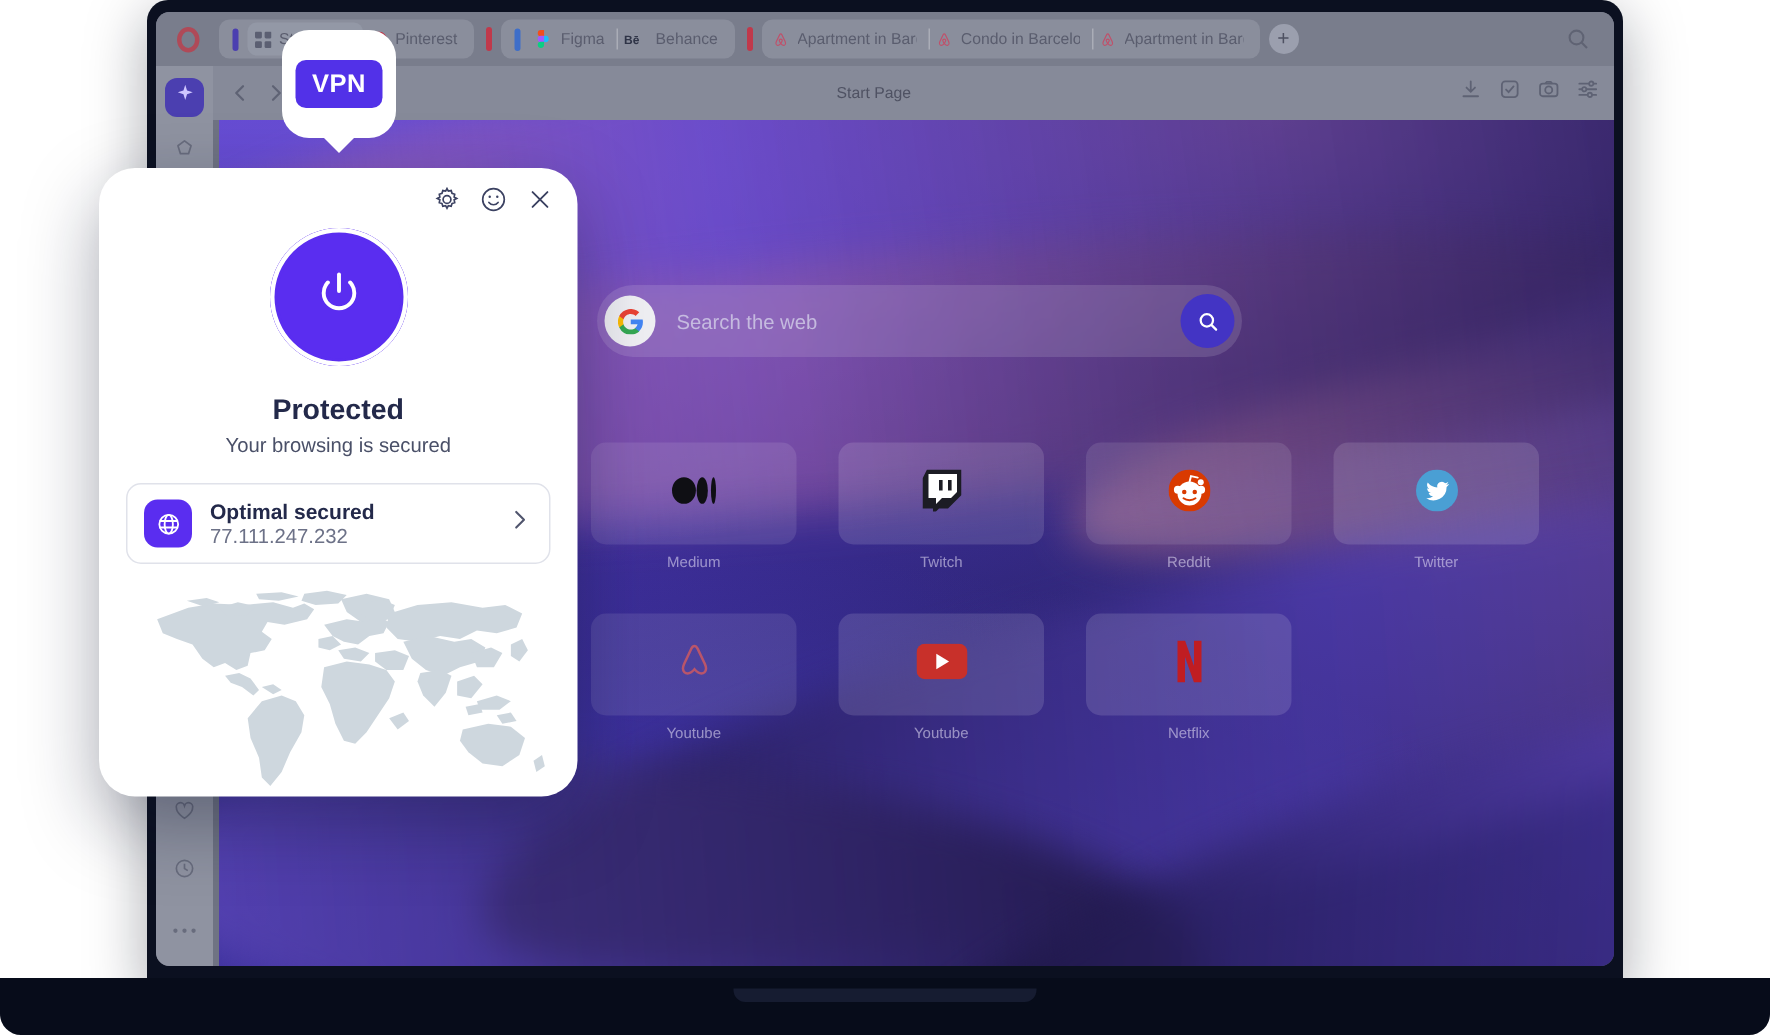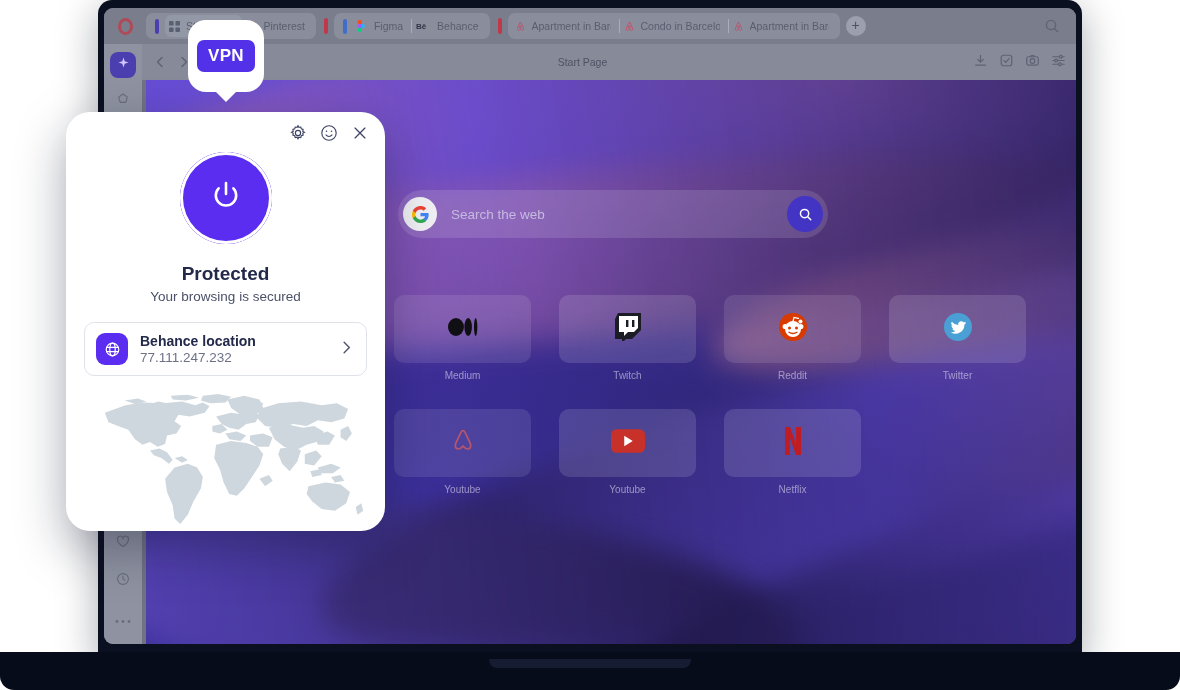--- a/index.html
+++ b/index.html
@@ -63,21 +63,21 @@
   .tabgroup-bar { width: 4px; height: 15px; border-radius: 2px; margin: 0 6px; flex:0 0 auto;}
   .tab {
     display: flex; align-items: center; gap: 5px;
     height: 22px; padding: 0 8px 0 4px;
     border-radius: 6px; color: #55586a;
     font-size: 10.5px; white-space: nowrap;
     max-width: 108px; overflow: hidden;
     flex: 0 0 auto;
   }
   .tab.sel { background: #9398a6; }
-  .tab .fav { width: 12px; height: 12px; flex: 0 0 auto; display:flex; align-items:center; justify-content:flex-start;}
+  .tab .fav { width: 12px; height: 12px; flex: 0 0 auto; display:flex; align-items:center; justify-content:center;}
   .tab .lbl { overflow: hidden; text-overflow: clip; color:#5a5d6e; }
   .tab-sep { width: 1px; height: 14px; background: rgba(255,255,255,.28); flex:0 0 auto;}
   .newtab {
     width: 20px; height: 20px; margin-left: 6px;
     border-radius: 50%; background: #9b9fae;
     color: #4e5162; font-size: 14px; line-height: 19px; text-align: center;
     flex: 0 0 auto;
   }
   .tabbar-right { margin-left: auto; padding-right: 10px; display:flex; align-items:center;}
   .search-glass { width: 16px; height: 16px; opacity:.6 }
@@ -626,21 +626,21 @@
 
     <div class="loc-card">
       <div class="loc-ico">
         <svg width="19" height="19" viewBox="0 0 20 20" fill="none" stroke="#ffffff" stroke-width="1.3">
             <circle cx="10" cy="10" r="6.6"></circle>
             <ellipse cx="10" cy="10" rx="2.9" ry="6.6"></ellipse>
             <path d="M3.6 7.7h12.8M3.6 12.3h12.8"></path>
           </svg>
       </div>
       <div class="loc-txt">
-        <div class="loc-name">Behance location</div>
+        <div class="loc-name">Optimal secured</div>
         <div class="loc-ip">77.111.247.232</div>
       </div>
       <div class="loc-chev">
         <svg width="17" height="17" viewBox="0 0 18 18" fill="none" stroke="#51566e" stroke-width="1.5" stroke-linecap="round" stroke-linejoin="round">
             <path d="M6.5 3.5L12 9l-5.5 5.5"></path>
           </svg>
       </div>
     </div>
 
     <div class="map-wrap">

